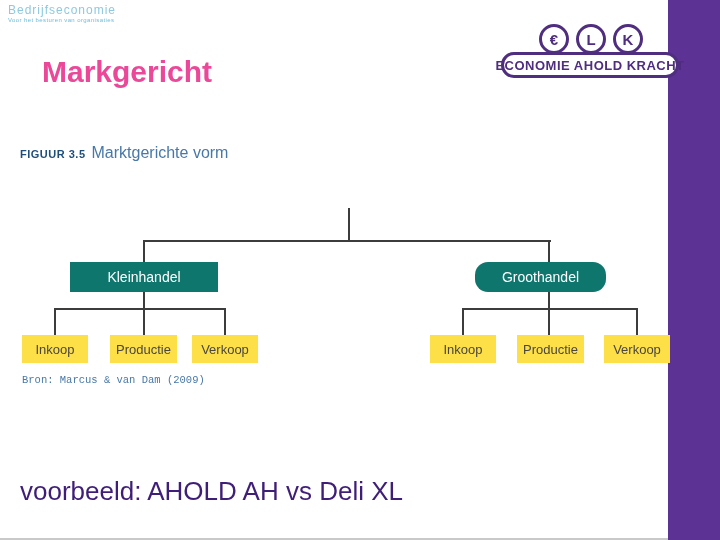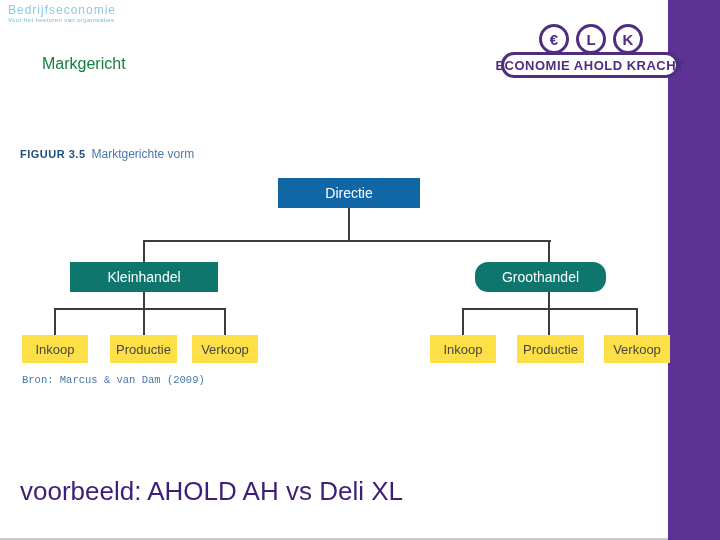--- a/index.html
+++ b/index.html
@@ -22,26 +22,26 @@
     width:24px;height:24px;border:3px solid #4f2d7f;border-radius:50%;background:#fff;
     color:#4f2d7f;font-weight:bold;font-size:15px;display:flex;align-items:center;justify-content:center;
   }
   .logo-pill{
     margin-top:-2px;width:172px;height:20px;border:3px solid #4f2d7f;border-radius:14px;background:#fff;
     color:#4f2d7f;font-weight:bold;font-size:13px;letter-spacing:0.5px;
     display:flex;align-items:center;justify-content:center;white-space:nowrap;
   }
 
   
-  .title{position:absolute;left:42px;top:55px;font-size:16px;font-weight:normal;color:#15803d;}
+  .title{position:absolute;left:42px;top:55px;font-size:30px;font-weight:bold;color:#ec4899;}
 
   
   .figure-label{position:absolute;left:20px;top:144px;white-space:nowrap;}
   .fig-num{font-size:11px;font-weight:bold;color:#1f4e79;letter-spacing:0.5px;}
-  .fig-caption{font-size:12px;color:#4878a8;margin-left:6px;}
+  .fig-caption{font-size:16px;color:#4878a8;margin-left:6px;}
 
   
   .node{
     position:absolute;display:flex;align-items:center;justify-content:center;
     font-size:14px;color:#ffffff;
   }
   .node.blue{background:#1166a6;}
   .node.green{background:#0f766e;}
   .node.orange{background:#fde047;color:#4a463f;font-size:13px;}
   .line{position:absolute;background:#3c3c3c;}
@@ -84,21 +84,20 @@
   <div class="line" style="left:143px;top:292px;width:2px;height:43px;"></div>
   <div class="line" style="left:54px;top:308px;width:172px;height:2px;"></div>
   <div class="line" style="left:54px;top:308px;width:2px;height:27px;"></div>
   <div class="line" style="left:224px;top:308px;width:2px;height:27px;"></div>
 
   <div class="line" style="left:548px;top:292px;width:2px;height:43px;"></div>
   <div class="line" style="left:462px;top:308px;width:176px;height:2px;"></div>
   <div class="line" style="left:462px;top:308px;width:2px;height:27px;"></div>
   <div class="line" style="left:636px;top:308px;width:2px;height:27px;"></div>
 
-  <div class="node blue" style="left:278px;top:178px;width:142px;height:30px;">Directie</div>
   <div class="node green" style="left:70px;top:262px;width:148px;height:30px;">Kleinhandel</div>
   <div class="node green" style="left:475px;top:262px;width:131px;height:30px;border-radius:13px;">Groothandel</div>
   <div class="node orange" style="left:22px;top:335px;width:66px;height:28px;">Inkoop</div>
   <div class="node orange" style="left:110px;top:335px;width:67px;height:28px;">Productie</div>
   <div class="node orange" style="left:192px;top:335px;width:66px;height:28px;">Verkoop</div>
   <div class="node orange" style="left:430px;top:335px;width:66px;height:28px;">Inkoop</div>
   <div class="node orange" style="left:517px;top:335px;width:67px;height:28px;">Productie</div>
   <div class="node orange" style="left:604px;top:335px;width:66px;height:28px;">Verkoop</div>
 
   <div class="source">Bron: Marcus &amp; van Dam (2009)</div>

